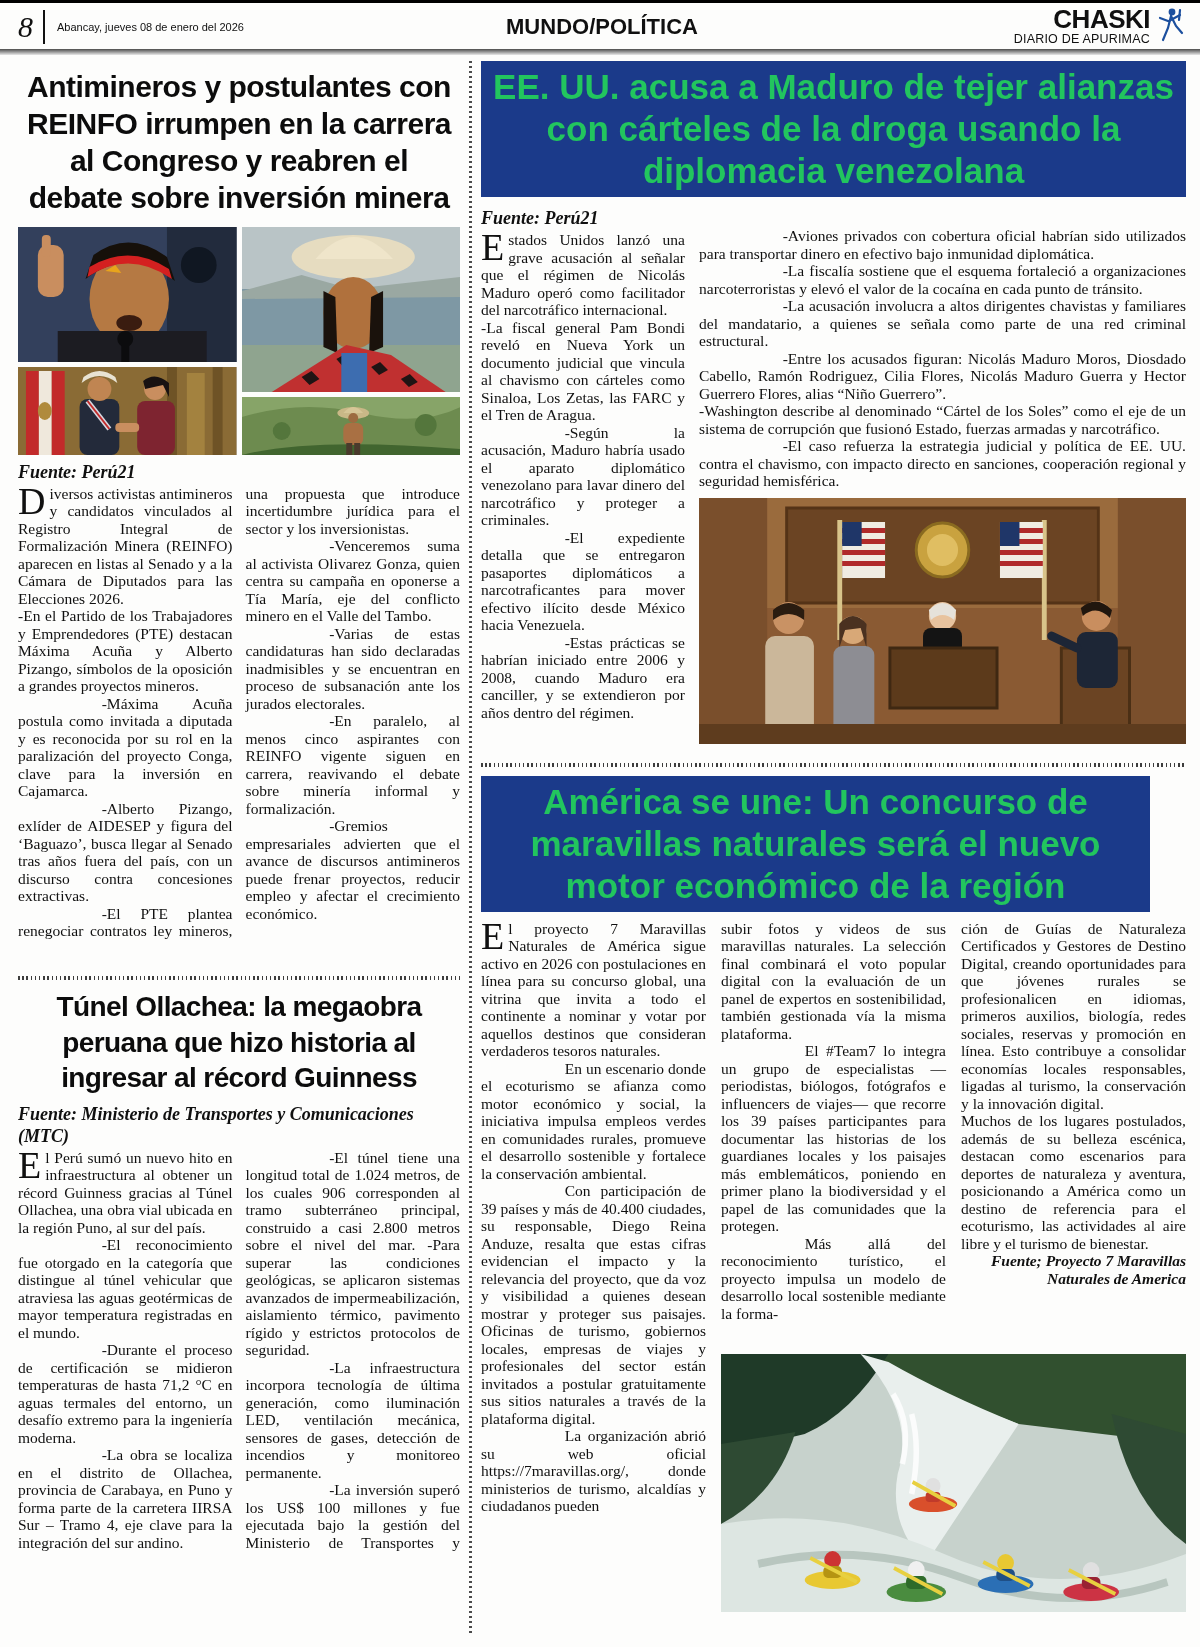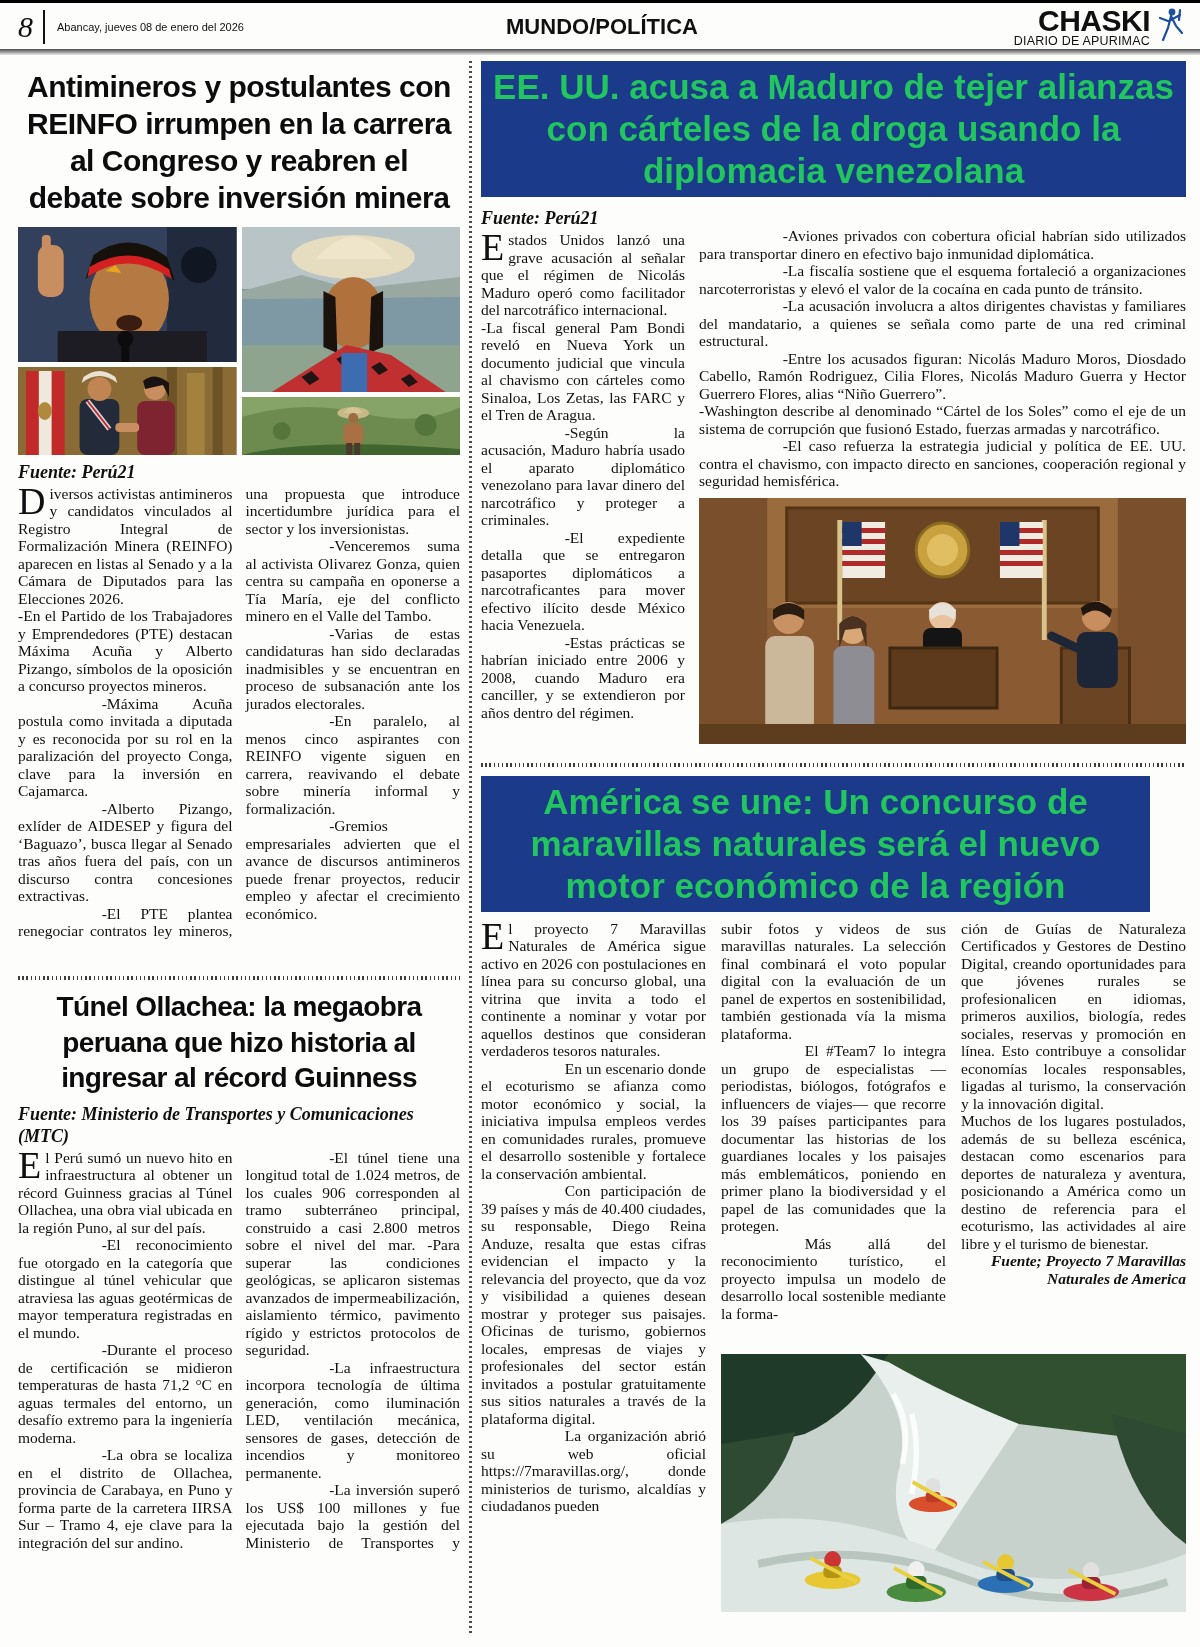--- a/index.html
+++ b/index.html
@@ -15,21 +15,21 @@
     display:grid; grid-template-columns:1fr auto 1fr; align-items:center;
     height:46px; padding:2px 14px 0 18px;
   }
   .mh-left { display:flex; align-items:center; }
   .pgnum { font-style:italic; font-size:30px; line-height:1; padding-right:10px; }
   .pgdiv { width:2px; height:34px; background:#111; margin-right:12px; }
   .mh-date { font-family:"Liberation Sans", sans-serif; font-size:11px; }
   .mh-section { font-family:"Liberation Sans", sans-serif; font-weight:bold; font-size:22px; text-align:center; }
   .mh-right { display:flex; justify-content:flex-end; align-items:center; gap:6px; }
   .brand-text { text-align:right; }
-  .brand-name { font-family:"Liberation Sans", sans-serif; font-weight:bold; font-size:30px; line-height:0.9; letter-spacing:-0.5px; }
+  .brand-name { font-family:"Liberation Sans", sans-serif; font-weight:bold; font-size:26px; line-height:0.9; letter-spacing:-0.5px; }
   .brand-sub { font-family:"Liberation Sans", sans-serif; font-size:12.5px; letter-spacing:0.2px; }
   .header-rule { height:6px; background:linear-gradient(#4c4c4c,#e8e8e8); }
   
   .main { display:flex; padding:6px 14px 12px 18px; height:1593px; }
   .left-region { width:442px; flex:none; }
   .vsep { flex:none; width:3px; margin:0 9px; background:repeating-linear-gradient(180deg,#4a4a4a 0 2px,transparent 2px 5px); }
   .right-region { flex:1; min-width:0; display:flex; flex-direction:column; }
   .hsep { height:4px; flex:none; background:repeating-linear-gradient(90deg,#3d3d3d 0 1.5px,transparent 1.5px 4.2px); margin:9px 0; }
   
   .headline-sans { font-family:"Liberation Sans", sans-serif; font-weight:800; text-align:center; letter-spacing:-0.5px; color:#0c0c0c; }
@@ -179,21 +179,21 @@
               <rect x="105" y="46" width="6" height="12" fill="#4a3a2c"></rect>
               <rect x="113" y="46" width="6" height="12" fill="#4a3a2c"></rect>
             </svg>
           </div>
         </div>
       </div>
 
       <div class="source">Fuente: Perú21</div>
       <div class="body cols2 a1-body">
           <p class="para"><span class="dropcap">D</span>iversos activistas antimineros y candidatos vinculados al Registro Integral de Formalización Minera (REINFO) aparecen en listas al Senado y a la Cámara de Diputados para las Elecciones 2026.</p>
-          <p class="para">-En el Partido de los Trabajadores y Emprendedores (PTE) destacan Máxima Acuña y Alberto Pizango, símbolos de la oposición a concurso proyectos mineros.</p>
+          <p class="para">-En el Partido de los Trabajadores y Emprendedores (PTE) destacan Máxima Acuña y Alberto Pizango, símbolos de la oposición a grandes proyectos mineros.</p>
           <p class="para indent">-Máxima Acuña postula como invitada a diputada y es reconocida por su rol en la paralización del proyecto Conga, clave para la inversión en Cajamarca.</p>
           <p class="para indent">-Alberto Pizango, exlíder de AIDESEP y figura del ‘Baguazo’, busca llegar al Senado tras años fuera del país, con un discurso contra concesiones extractivas.</p>
           <p class="para indent">-El PTE plantea renegociar contratos ley mineros, una propuesta que introduce incertidumbre jurídica para el sector y los inversionistas.</p>
           <p class="para indent">-Venceremos suma al activista Olivarez Gonza, quien centra su campaña en oponerse a Tía María, eje del conflicto minero en el Valle del Tambo.</p>
           <p class="para indent">-Varias de estas candidaturas han sido declaradas inadmisibles y se encuentran en proceso de subsanación ante los jurados electorales.</p>
           <p class="para indent">-En paralelo, al menos cinco aspirantes con REINFO vigente siguen en carrera, reavivando el debate sobre minería informal y formalización.</p>
           <p class="para indent">-Gremios empresariales advierten que el avance de discursos antimineros puede frenar proyectos, reducir empleo y afectar el crecimiento económico.</p>
         </div>
 
       <div class="hsep"></div>

